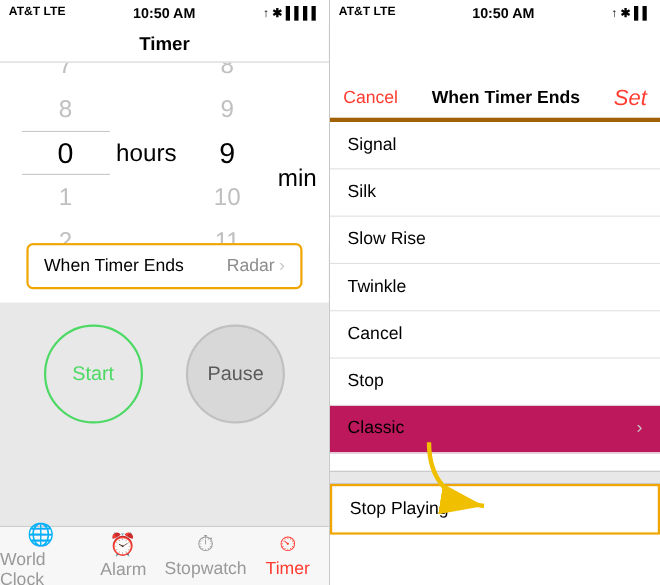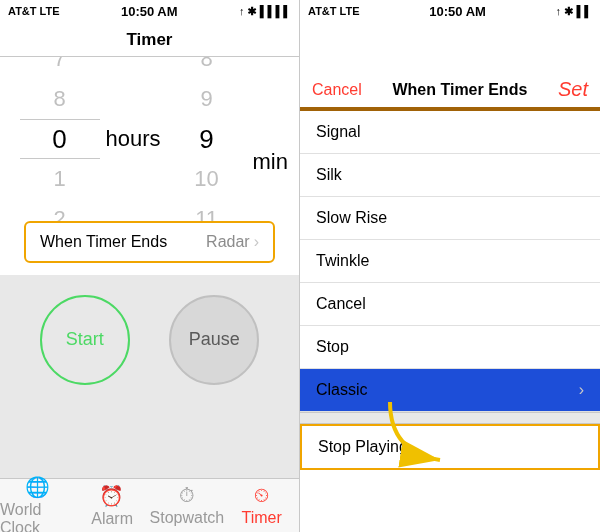--- a/index.html
+++ b/index.html
@@ -390,26 +390,26 @@
     </div>
     <div class="sound-item">
       <span class="sound-item-name">Twinkle</span>
     </div>
     <div class="sound-item">
       <span class="sound-item-name">Cancel</span>
     </div>
     <div class="sound-item">
       <span class="sound-item-name">Stop</span>
     </div>
-    <div class="sound-item" style="background:#1d4ed8;">
+    <div class="sound-item" style="background:#be185d;">
       <span class="sound-item-name">Classic</span>
       <span style="color:#c8c8c8;">›</span>
     </div>
 
-    <div style="position:relative; margin-top: 0;">
+    <div style="position:relative; margin-top: 16px;">
       <div style="background:#e8e8e8; height:12px; border-top:1px solid #c8c8c8; border-bottom:1px solid #c8c8c8;"></div>
       <div class="sound-item stop-playing-item" style="border: 2px solid #f0a500;">
         <span class="sound-item-name">Stop Playing</span>
       </div>
     </div>
 
   </div>
 
   <div style="position:relative;">
     <svg style="position:absolute; bottom:60px; left:60px; width:120px; height:80px; pointer-events:none;" viewBox="0 0 120 80">

